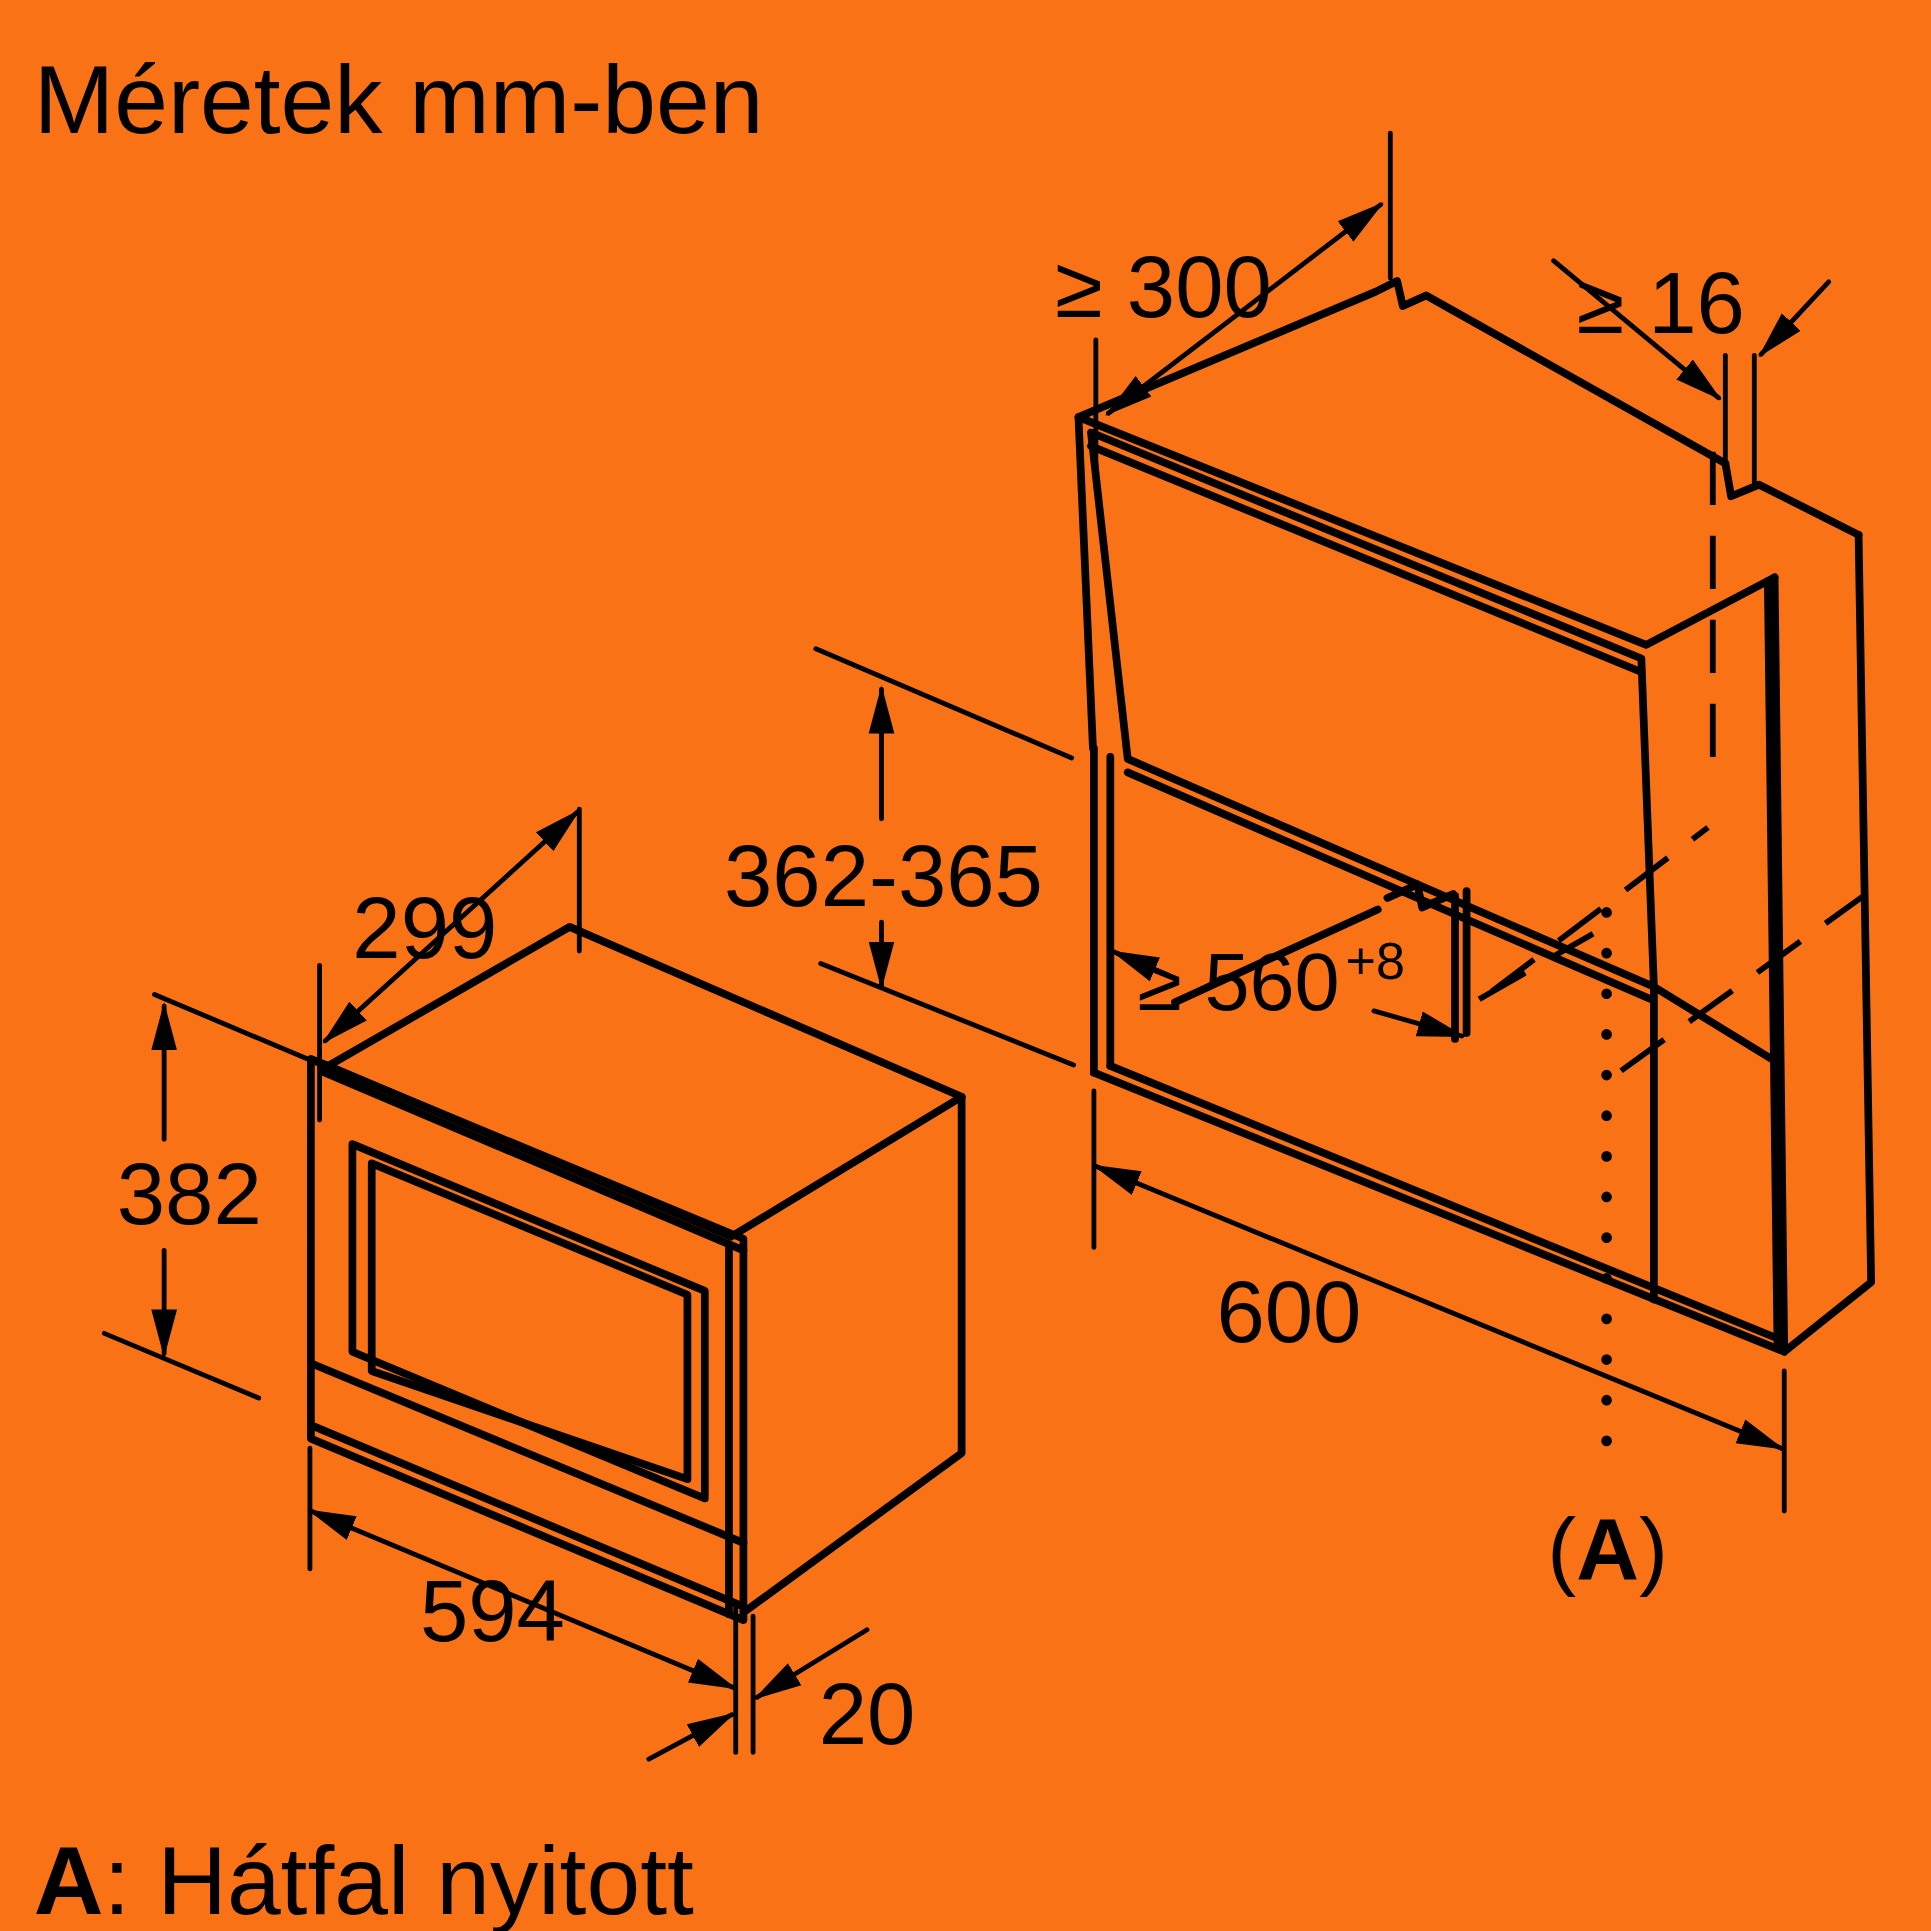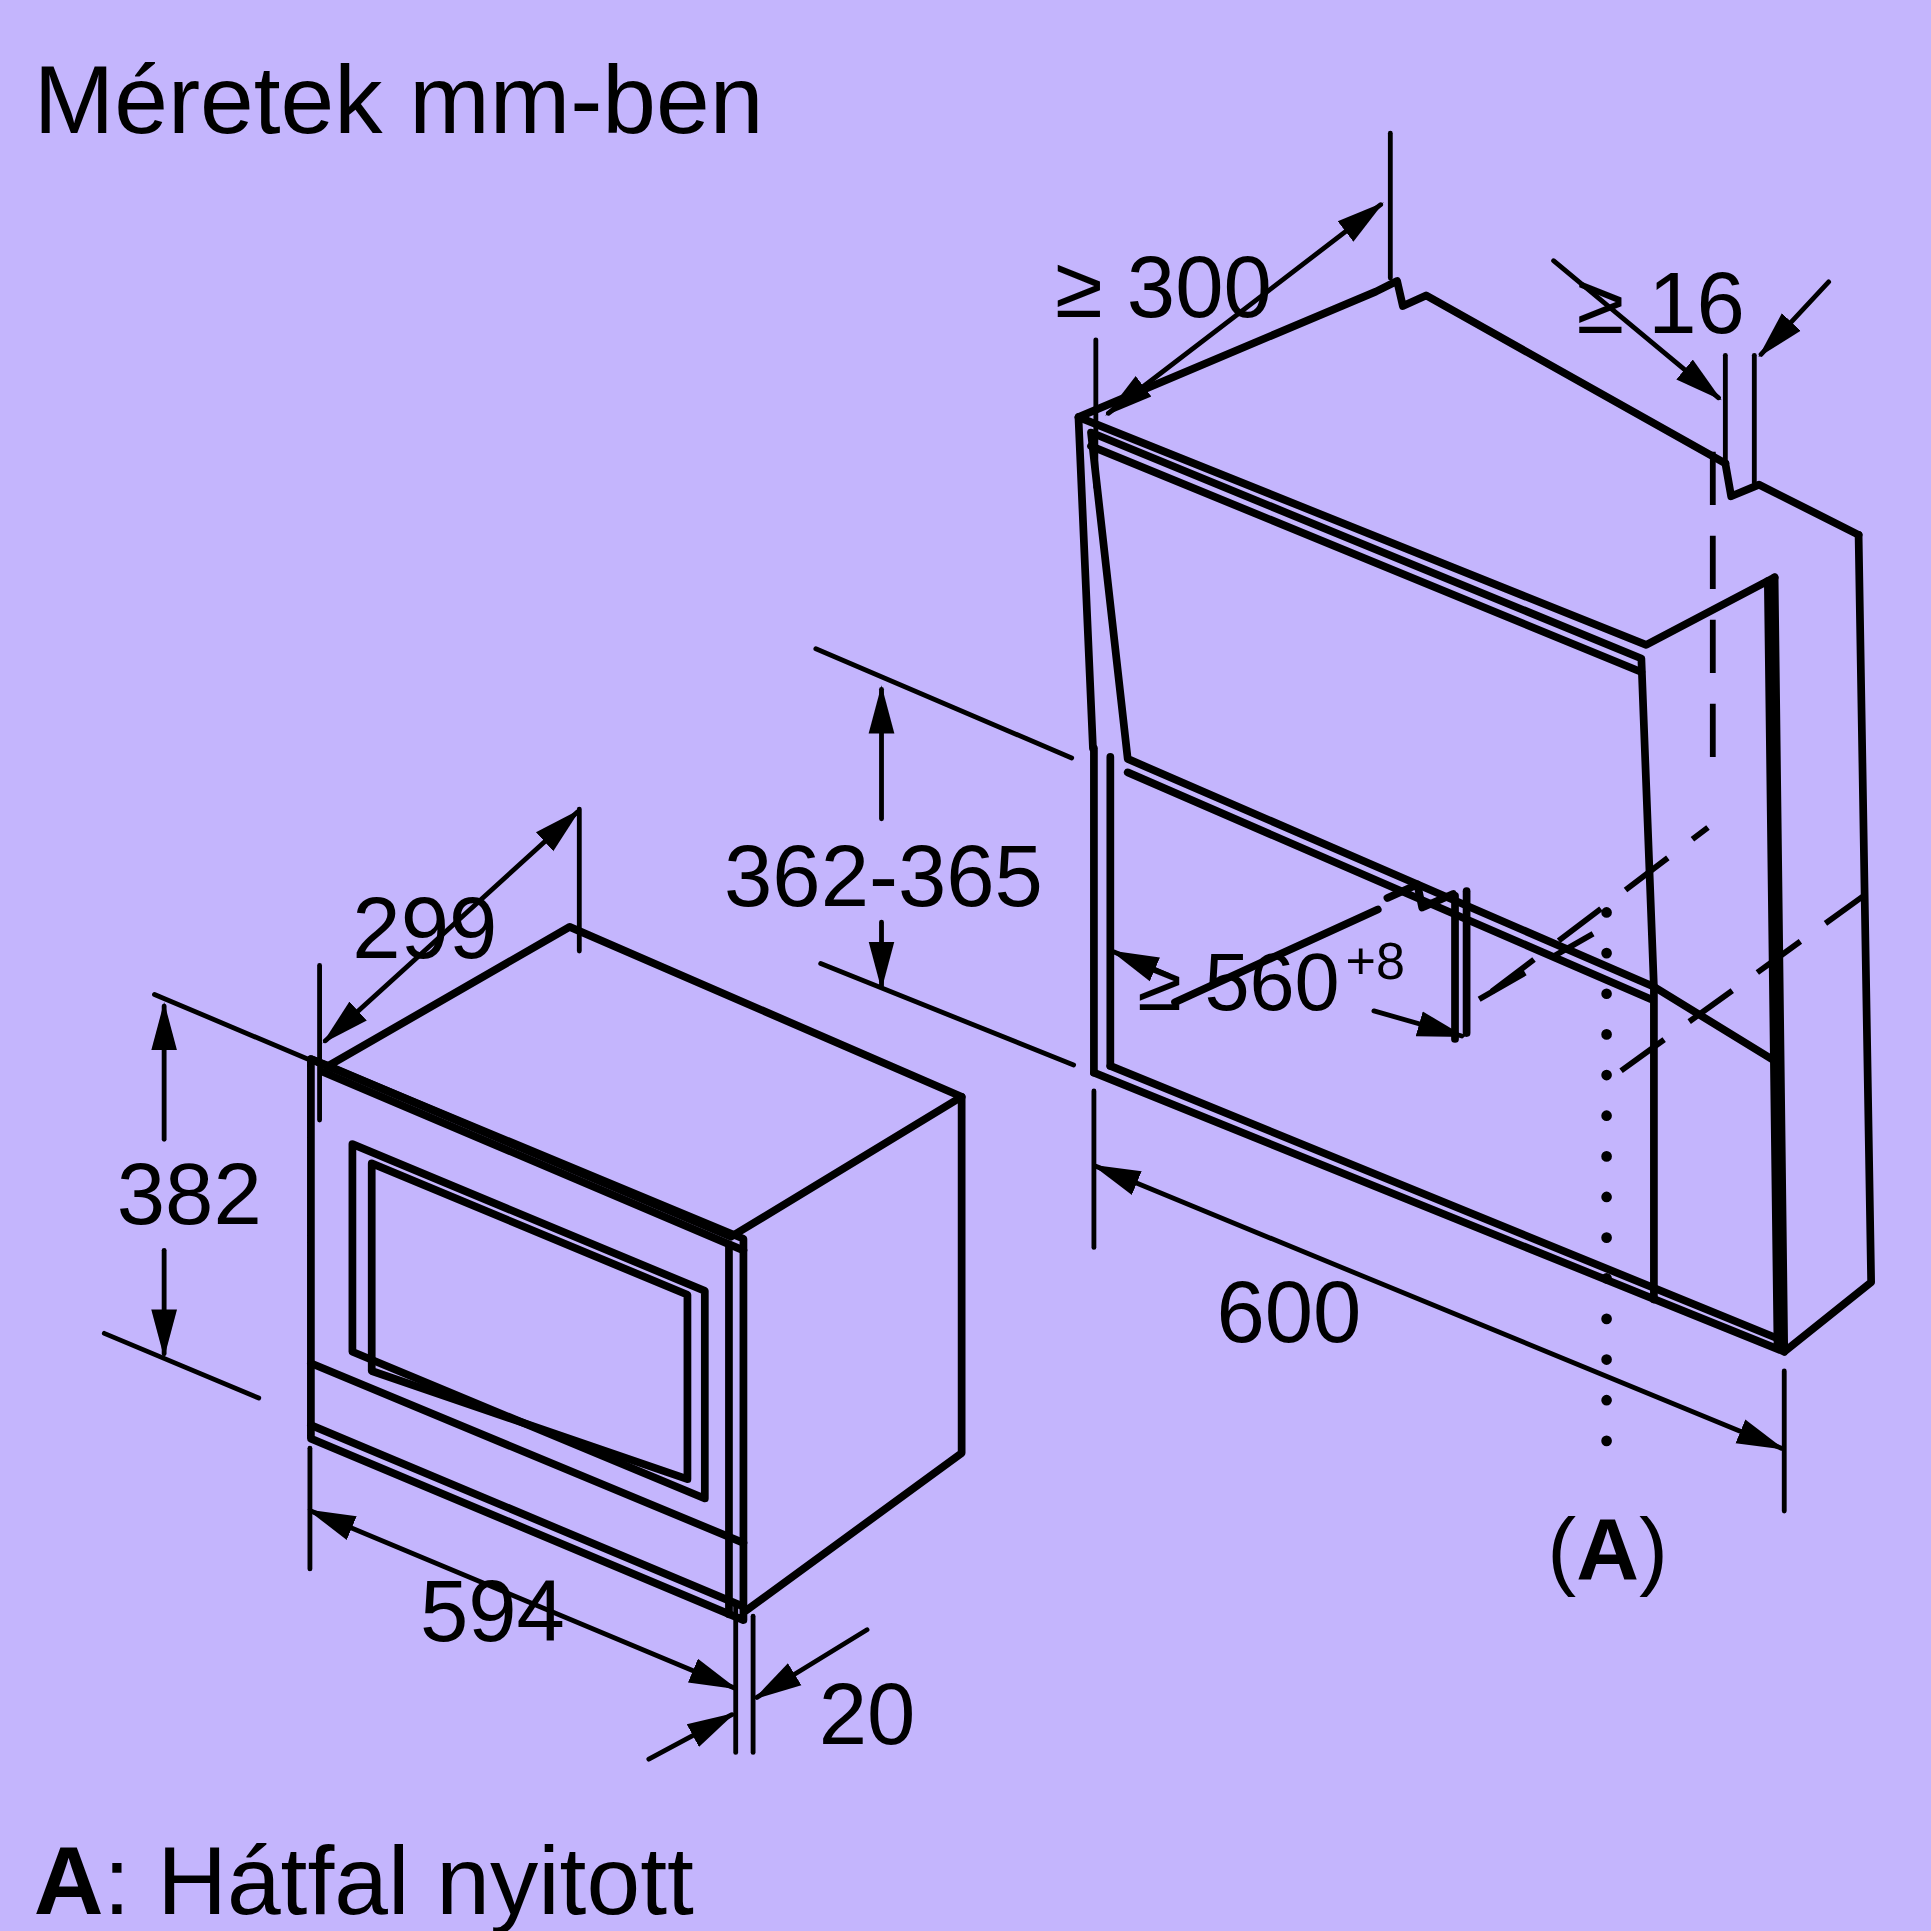--- a/index.html
+++ b/index.html
@@ -1,16 +1,16 @@
 <!DOCTYPE html>
 <html><head>
 <meta charset="utf-8">
 <style>
   html,body{margin:0;padding:0;background:#ffffff;}
-  .page{width:1931px;height:1931px;position:relative;background:#c4b5fd;}
+  .page{width:1931px;height:1931px;position:relative;background:#f97316;}
   svg{display:block;}
   text{font-family:"Liberation Sans","DejaVu Sans",sans-serif;fill:#000;}
   .title-text{font-size:100px;}
   .note-text{font-size:100px;}
   .bold{font-weight:bold;}
   .dim-label{font-size:90px;}
   .dim-label-sm{font-size:84px;}
   .sup{font-size:54px;}
   .obj{fill:none;stroke:#000;stroke-width:8;stroke-linejoin:round;stroke-linecap:round;}
   .thin{fill:none;stroke:#000;stroke-width:5;stroke-linejoin:round;stroke-linecap:round;}

